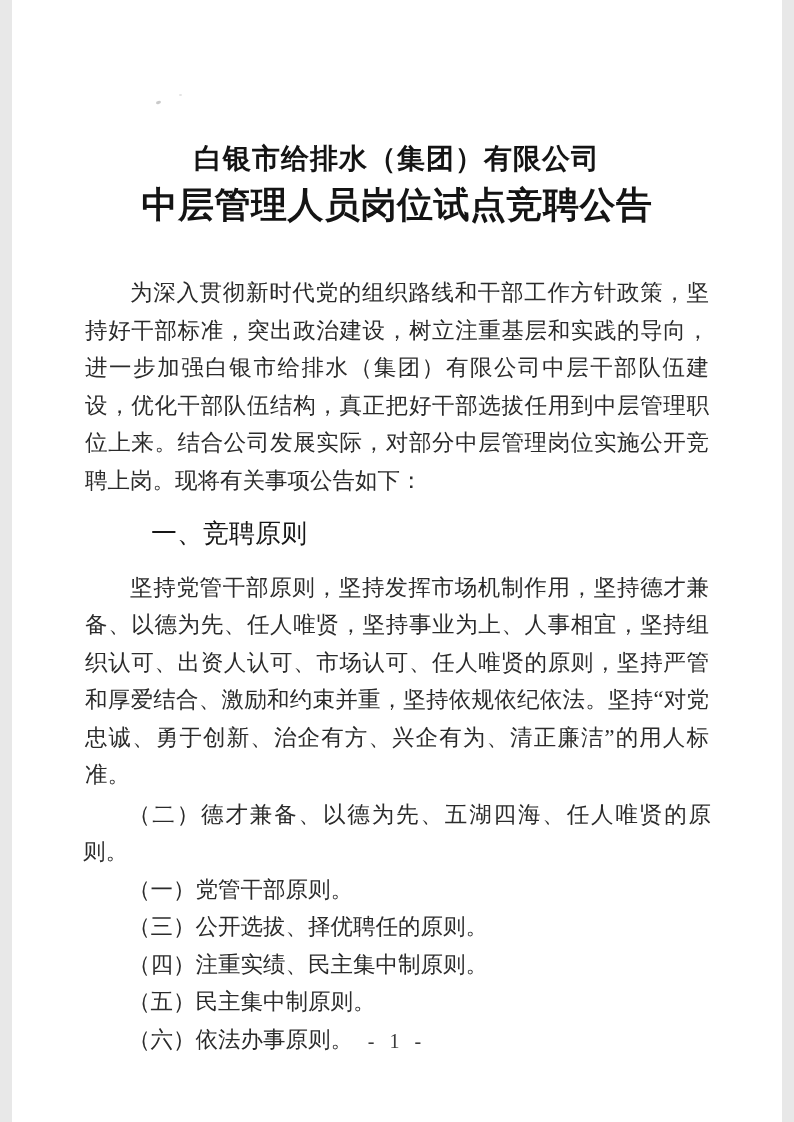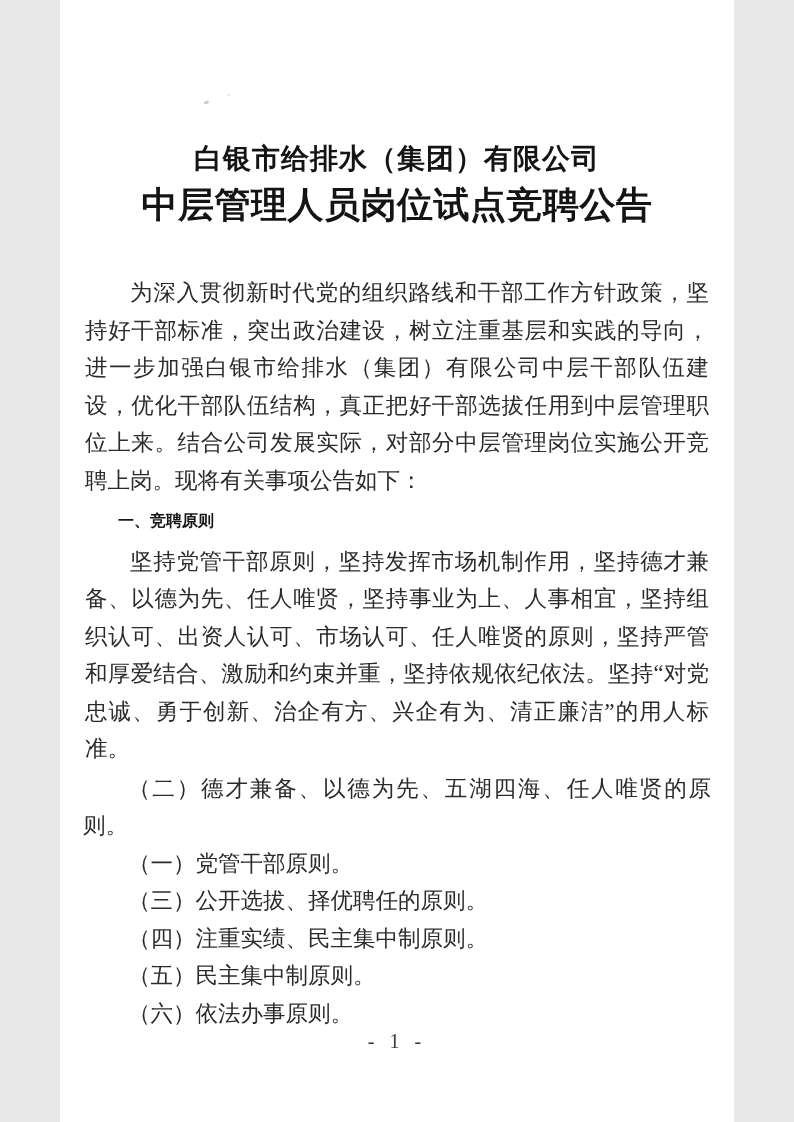--- a/index.html
+++ b/index.html
@@ -2,21 +2,21 @@
 <html><head>
 <meta charset="utf-8">
 <style>
   html, body {
     margin: 0;
     padding: 0;
     background: #e8e8e8;
   }
   .page {
     position: relative;
-    width: 674px;
+    width: 770px;
     height: 1122px;
     margin: 0 auto;
     background: #ffffff;
     font-family: "Liberation Serif", serif;
     color: #262626;
     overflow: hidden;
   }
   .scan-speck {
     position: absolute;
     background: #8a8a8a;
@@ -50,25 +50,25 @@
     font-size: 22.5px;
     line-height: 37.5px;
     text-align: justify;
     color: #2b2b2b;
   }
   .para {
     margin: 2px;
     text-indent: 2em;
   }
   .section-heading {
-    margin: 3px;
+    margin: 16px;
     text-indent: 2em;
     font-family: "Liberation Sans", sans-serif;
-    font-weight: bold;
-    font-size: 16px;
+    font-weight: normal;
+    font-size: 26px;
     color: #161616;
   }
   .principles-list {
     margin: 0;
     padding: 0;
     list-style: none;
   }
   .principle-item {
     text-indent: 2em;
   }

